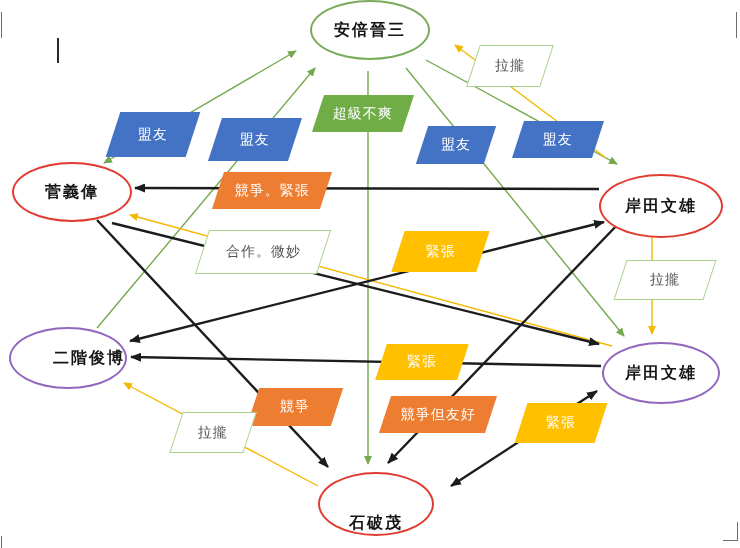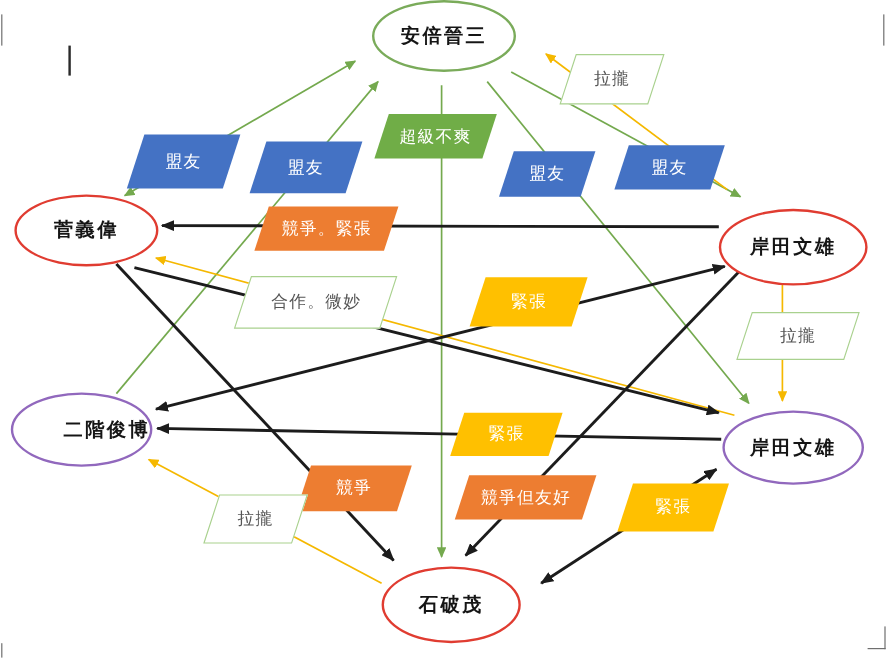--- a/index.html
+++ b/index.html
@@ -73,21 +73,21 @@
       </div>
       <div class="node" style="left: 599px; top: 174px; width: 120px; height: 60px; border: 2px solid rgb(224, 60, 49);">
         <span>岸田文雄</span>
       </div>
       <div class="node" style="left: 9px; top: 327px; width: 114px; height: 58px; border: 2px solid rgb(145, 104, 189); justify-content: flex-end;">
         <span>二階俊博</span>
       </div>
       <div class="node" style="left: 602px; top: 342px; width: 114px; height: 58px; border: 2px solid rgb(145, 104, 189);">
         <span>岸田文雄</span>
       </div>
-      <div class="node" style="left: 318px; top: 472px; width: 112px; height: 60px; border: 2px solid rgb(224, 60, 49);">
+      <div class="node" style="left: 318px; top: 472px; width: 112px; height: 60px; border: 2px solid rgb(224, 60, 49); align-items: flex-end;">
         <span>石破茂</span>
       </div>
     </div>
   <div id="labels">
       <div class="plabel st-blue" style="left: 113px; top: 112px; width: 80px; height: 45px;">
         <span>盟友</span>
       </div>
       <div class="plabel st-blue" style="left: 215px; top: 118px; width: 80px; height: 43px;">
         <span>盟友</span>
       </div>

